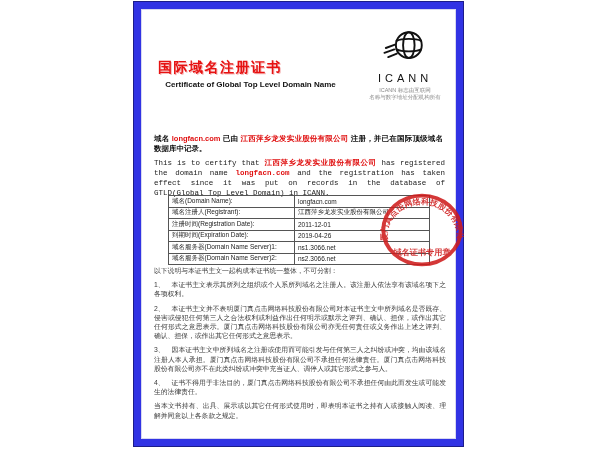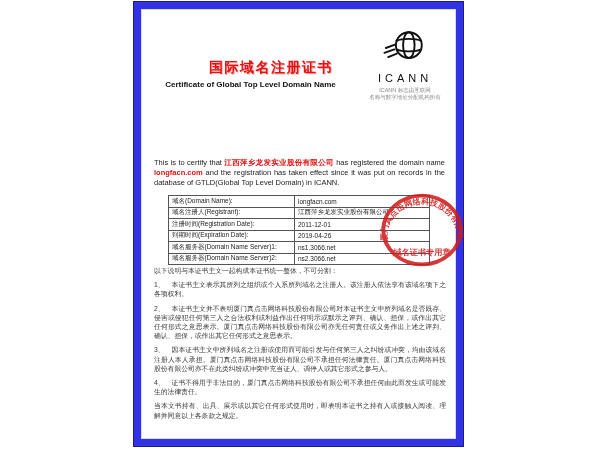--- a/index.html
+++ b/index.html
@@ -11,21 +11,21 @@
     position:absolute;left:134px;top:2px;width:329px;height:444px;
     background:#ffffff;border:7px solid #3133e4;outline:1px solid #1c1c8a;
     box-sizing:border-box;
   }
   .page{
     position:absolute;inset:0;background:#ffffff;
     box-shadow:inset 0 0 0 1px #d8d8f0;
   }
   
   .title-zh{
-    position:absolute;left:32px;top:50px;width:160px;text-align:right;
+    position:absolute;left:17px;top:50px;width:160px;text-align:left;
     font-size:14px;font-weight:bold;color:#e61212;letter-spacing:1.5px;
     text-shadow:1px 1px 0 #f6bcbc;white-space:nowrap;
   }
   .title-en{
     position:absolute;left:12px;top:71px;width:195px;text-align:center;
     font-size:8px;font-weight:bold;color:#111;white-space:nowrap;
   }
   .icann{
     position:absolute;left:220px;top:16px;width:88px;text-align:center;
   }
@@ -38,21 +38,21 @@
   }
   
   .para-zh{
     position:absolute;left:13px;top:125px;width:289px;
     font-size:7.5px;font-weight:bold;line-height:9.5px;color:#111;
     text-align:justify;
   }
   .para-zh .red, .para-en .red{color:#e01010;font-weight:bold;}
   .para-en{
     position:absolute;left:13px;top:149px;width:291px;
-    font-family:Liberation Sans, sans-serif;
+    font-family:Liberation Mono, monospace;
     font-size:7.5px;line-height:10px;color:#222;text-align:justify;
   }
   
   table.details{
     position:absolute;left:27px;top:186px;width:262px;
     border-collapse:collapse;table-layout:fixed;
   }
   table.details td{
     border:1px solid #555;height:10.5px;padding:0 0 0 3px;
     font-size:6.5px;color:#222;white-space:nowrap;overflow:hidden;
@@ -91,20 +91,21 @@
           <path d="M6.5 33.5 L15.5 29.8"></path>
         </g>
       </svg>
       <div class="wordmark">ICANN</div>
       <div class="caption">
         <div>ICANN 标志由互联网</div>
         <div>名称与数字地址分配机构所有</div>
       </div>
     </div>
 
+    <div class="para-zh"><span>域名 </span><span class="red">longfacn.com</span><span> 已由 </span><span class="red">江西萍乡龙发实业股份有限公司</span><span> 注册，并已在国际顶级域名数据库中记录。</span></div>
 
     <div class="para-en"><span>This is to certify that </span><span class="red">江西萍乡龙发实业股份有限公司</span><span> has registered the domain name </span><span class="red">longfacn.com</span><span> and the registration has taken effect since it was put on records in the database of GTLD(Global Top Level Domain) in ICANN.</span></div>
 
     <table class="details">
       <tbody>
         <tr>
           <td class="lbl">域名(Domain Name):</td>
           <td>longfacn.com</td>
         </tr>
         <tr>

